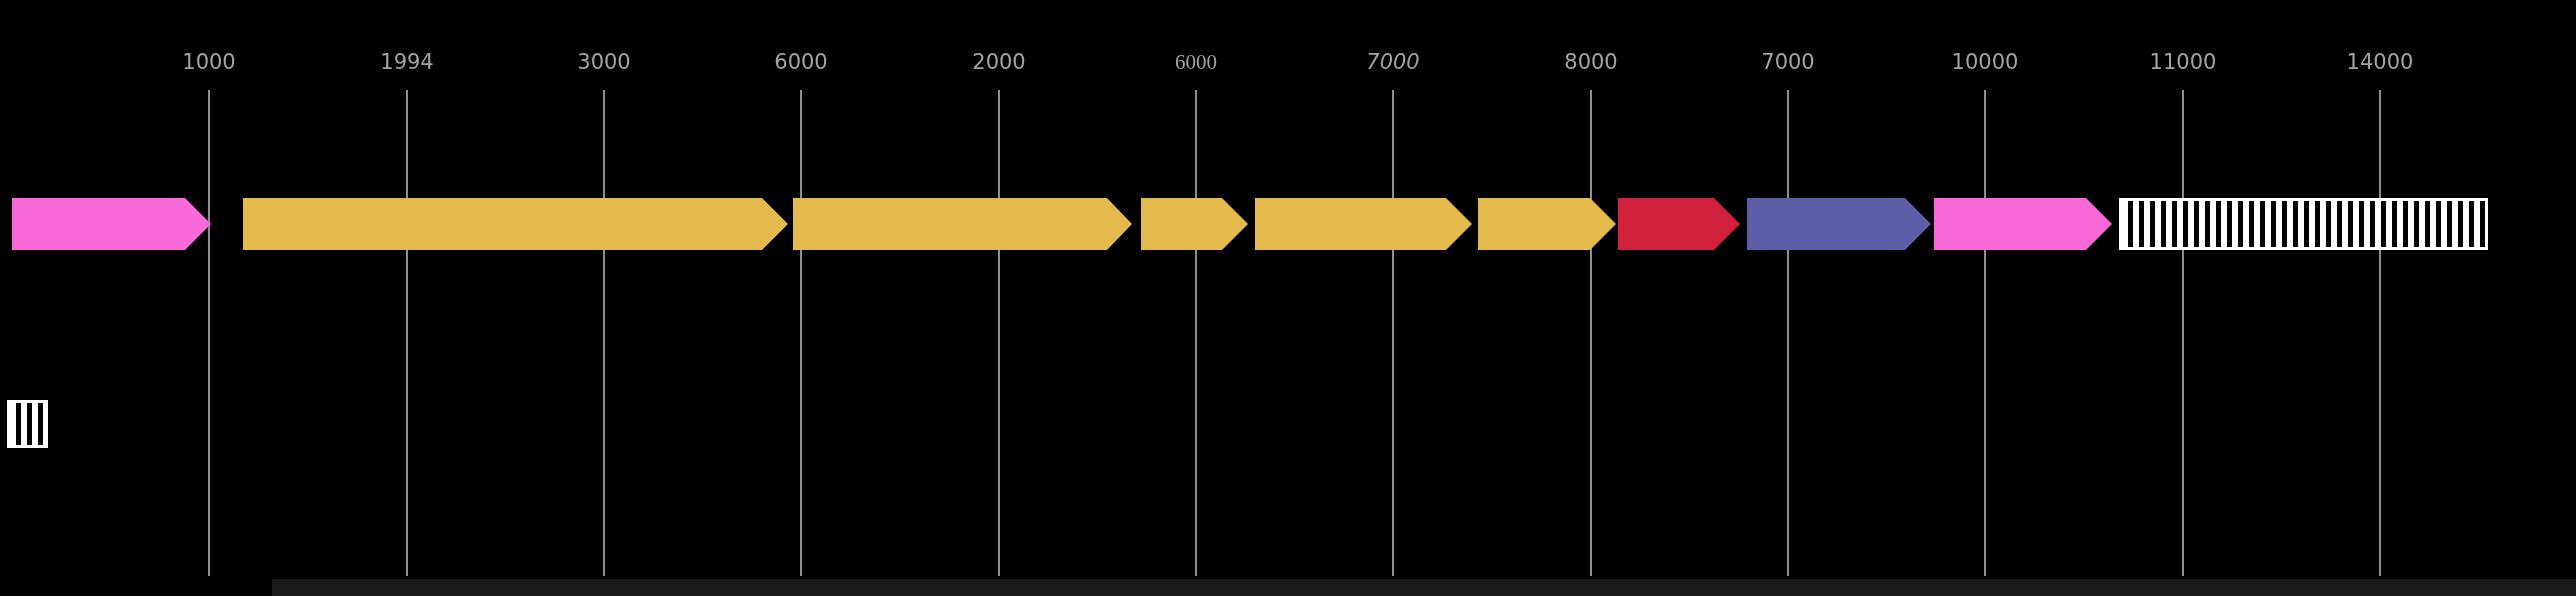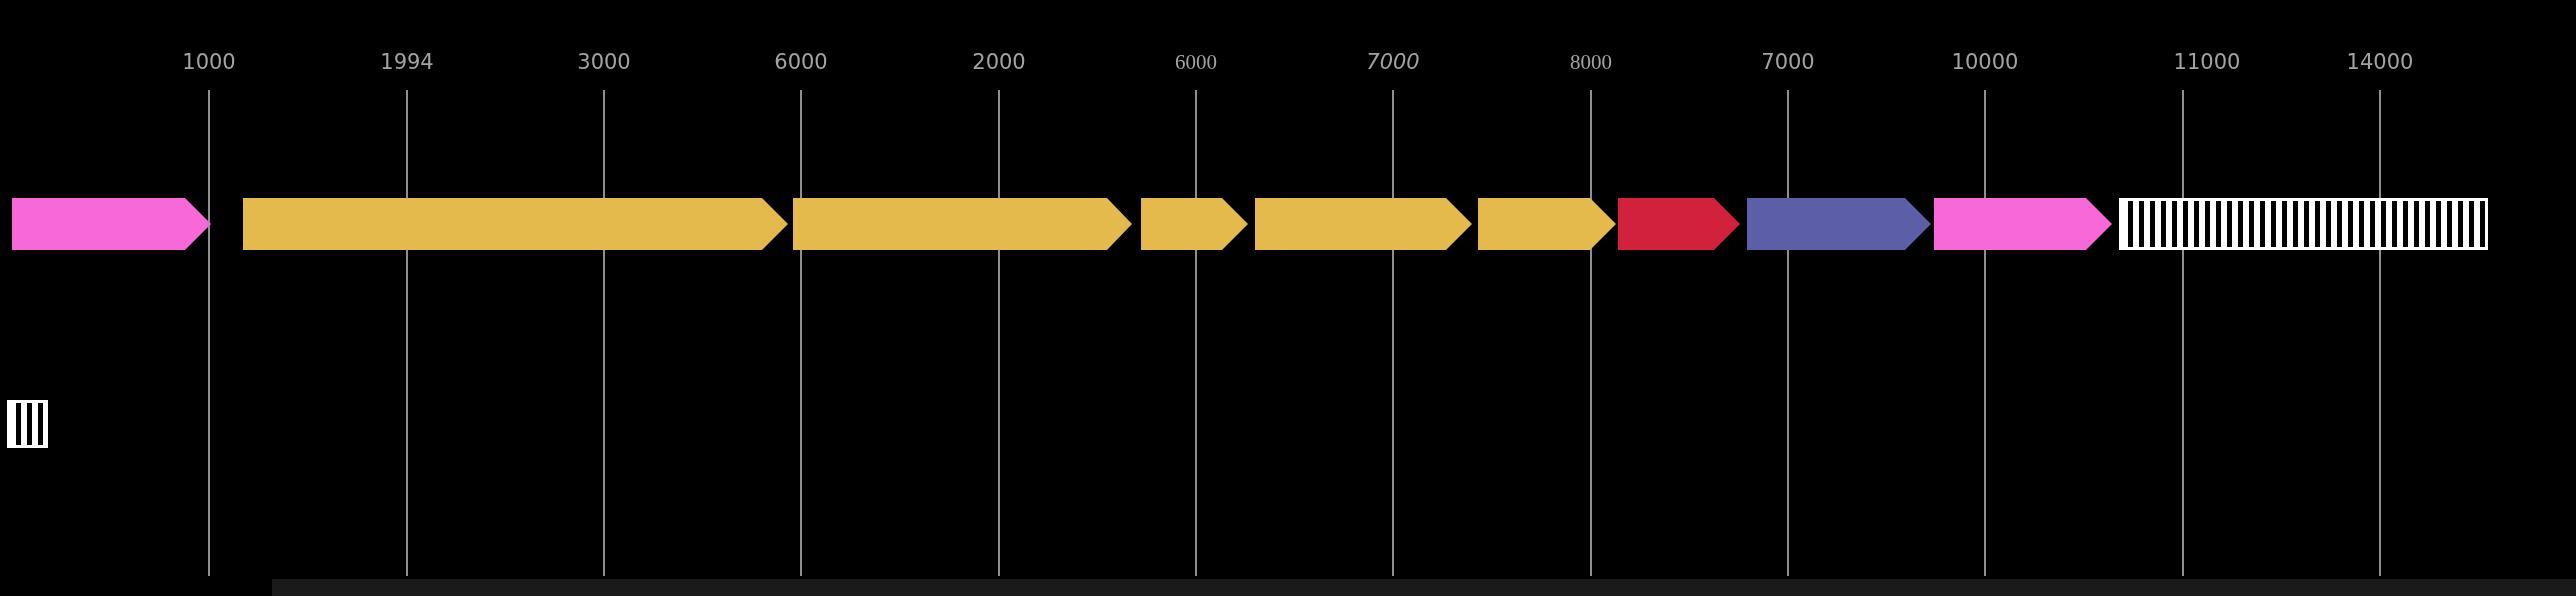--- a/index.html
+++ b/index.html
@@ -61,24 +61,24 @@
 
 <div id="stage">
   <div id="ruler-layer">
       <div class="tick-label" style="left: 209px;">1000</div>
       <div class="tick-label" style="left: 407px;">1994</div>
       <div class="tick-label" style="left: 604px;">3000</div>
       <div class="tick-label" style="left: 801px;">6000</div>
       <div class="tick-label" style="left: 999px;">2000</div>
       <div class="tick-label" style="left: 1196px; font-family: Liberation Serif, serif;">6000</div>
       <div class="tick-label" style="left: 1393px; font-style: italic;">7000</div>
-      <div class="tick-label" style="left: 1591px; font-family: Liberation Serif, serif;">8000</div>
+      <div class="tick-label" style="left: 1591px;">8000</div>
       <div class="tick-label" style="left: 1788px;">7000</div>
       <div class="tick-label" style="left: 1985px;">10000</div>
-      <div class="tick-label" style="left: 2183px; margin-left: 24px;">11000</div>
+      <div class="tick-label" style="left: 2183px;">11000</div>
       <div class="tick-label" style="left: 2380px;">14000</div>
     </div>
   <div id="grid-layer">
       <div class="gridline" style="left: 208px; background: rgb(143, 143, 143);"></div>
       <div class="gridline" style="left: 406px; background: rgb(143, 143, 143);"></div>
       <div class="gridline" style="left: 603px; background: rgb(143, 143, 143);"></div>
       <div class="gridline" style="left: 800px; background: rgb(143, 143, 143);"></div>
       <div class="gridline" style="left: 998px; background: rgb(143, 143, 143);"></div>
       <div class="gridline" style="left: 1195px; background: rgb(143, 143, 143);"></div>
       <div class="gridline" style="left: 1392px; background: rgb(143, 143, 143);"></div>

